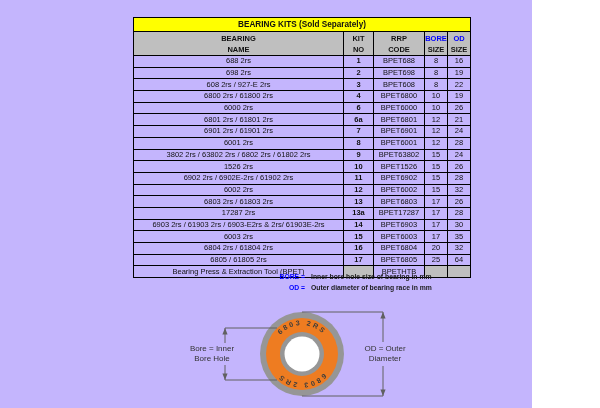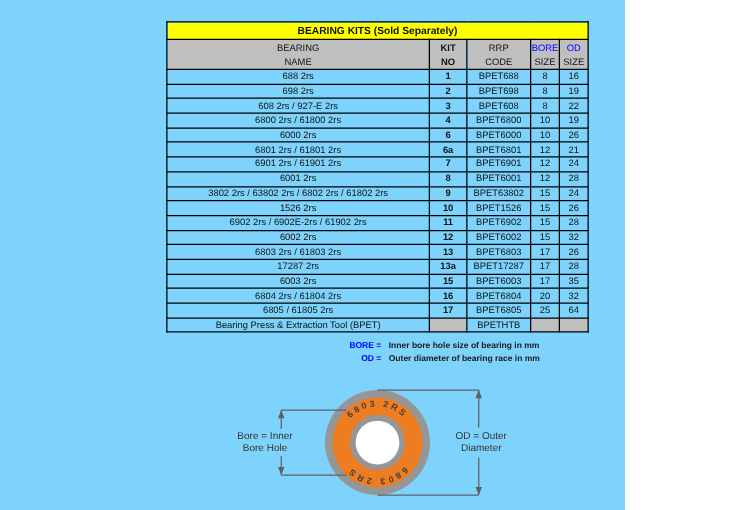--- a/index.html
+++ b/index.html
@@ -1,35 +1,35 @@
 <!DOCTYPE html>
 <html><head>
 <meta charset="utf-8">
 <style>
   html,body{margin:0;padding:0;background:#fff;}
   .canvas{
-    position:relative;width:500px;height:408px;background:#7dd3fc;
-    font-family:"Liberation Sans",sans-serif;overflow:hidden;
+    position:relative;width:500px;height:408px;background:#c4b5fd;
+    font-family:"Liberation Sans",sans-serif;overflow:hidden;padding-left:32px;
   }
   
   .ktable-wrap{position:absolute;left:133px;top:17px;}
   table#kits-table{
     border-collapse:collapse;table-layout:fixed;width:337px;
     border:1.5px solid #000;
   }
   #kits-table td{
     border:1px solid #000;padding:0;text-align:center;vertical-align:middle;
     font-size:7.5px;line-height:10px;white-space:nowrap;overflow:hidden;
     color:#111;height:10.7px;
   }
   #kits-table .title-cell{
     background:#FFFF00;font-weight:bold;font-size:8.2px;height:13px;line-height:13px;
   }
   #kits-table .header-cell{
-    background:#BFBFBF;font-weight:normal;height:23px;
+    background:#BFBFBF;font-weight:bold;height:23px;
   }
   .hline{font-size:7.5px;line-height:11px;}
   .hline.blue{color:#0000FF;}
   #kits-table .col-kit{font-weight:bold;}
   #kits-table td.shaded{background:#BFBFBF;}
   
   .footnotes{position:absolute;left:133px;top:271px;width:337px;}
   .fn-line{display:flex;align-items:baseline;line-height:11px;}
   .fn-label{
     width:172px;text-align:right;color:#0000FF;font-weight:bold;font-size:6.8px;
@@ -181,20 +181,27 @@
             <td class="col-code">BPET6803</td>
             <td class="col-bore">17</td>
             <td class="col-od">26</td>
           </tr>
           <tr>
             <td class="col-name">17287 2rs</td>
             <td class="col-kit">13a</td>
             <td class="col-code">BPET17287</td>
             <td class="col-bore">17</td>
             <td class="col-od">28</td>
+          </tr>
+          <tr>
+            <td class="col-name">6903 2rs / 61903 2rs / 6903-E2rs &amp; 2rs/ 61903E-2rs</td>
+            <td class="col-kit">14</td>
+            <td class="col-code">BPET6903</td>
+            <td class="col-bore">17</td>
+            <td class="col-od">30</td>
           </tr>
           <tr>
             <td class="col-name">6003 2rs</td>
             <td class="col-kit">15</td>
             <td class="col-code">BPET6003</td>
             <td class="col-bore">17</td>
             <td class="col-od">35</td>
           </tr>
           <tr>
             <td class="col-name">6804 2rs / 61804 2rs</td>

